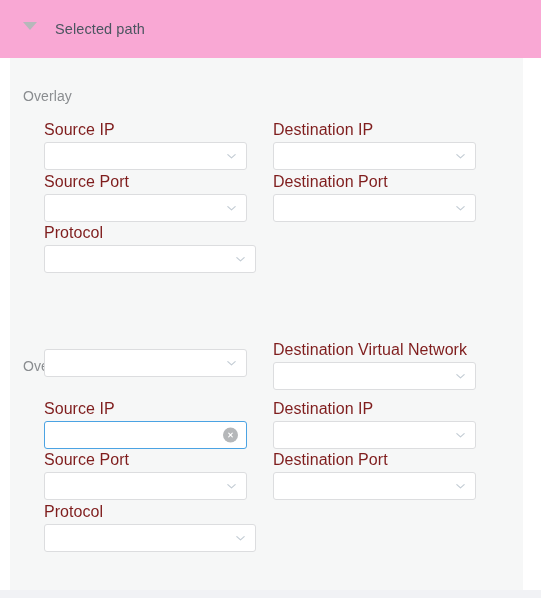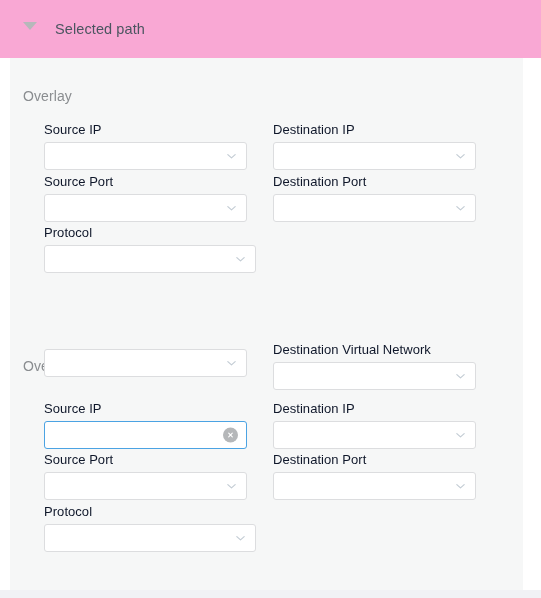--- a/index.html
+++ b/index.html
@@ -86,22 +86,22 @@
     color: #8a8d90;
     letter-spacing: 0.1px;
     white-space: nowrap;
   }
 
   
   .field {
     position: absolute;
   }
   .field-label {
-    font-size: 13px;
-    color: #0f172a;
+    font-size: 16px;
+    color: #7f1d1d;
     letter-spacing: 0.05px;
     white-space: nowrap;
     display: block;
     margin-bottom: 4px;
     line-height: 16px;
   }
   .control {
     position: relative;
     height: 28px;
     background: #ffffff;

